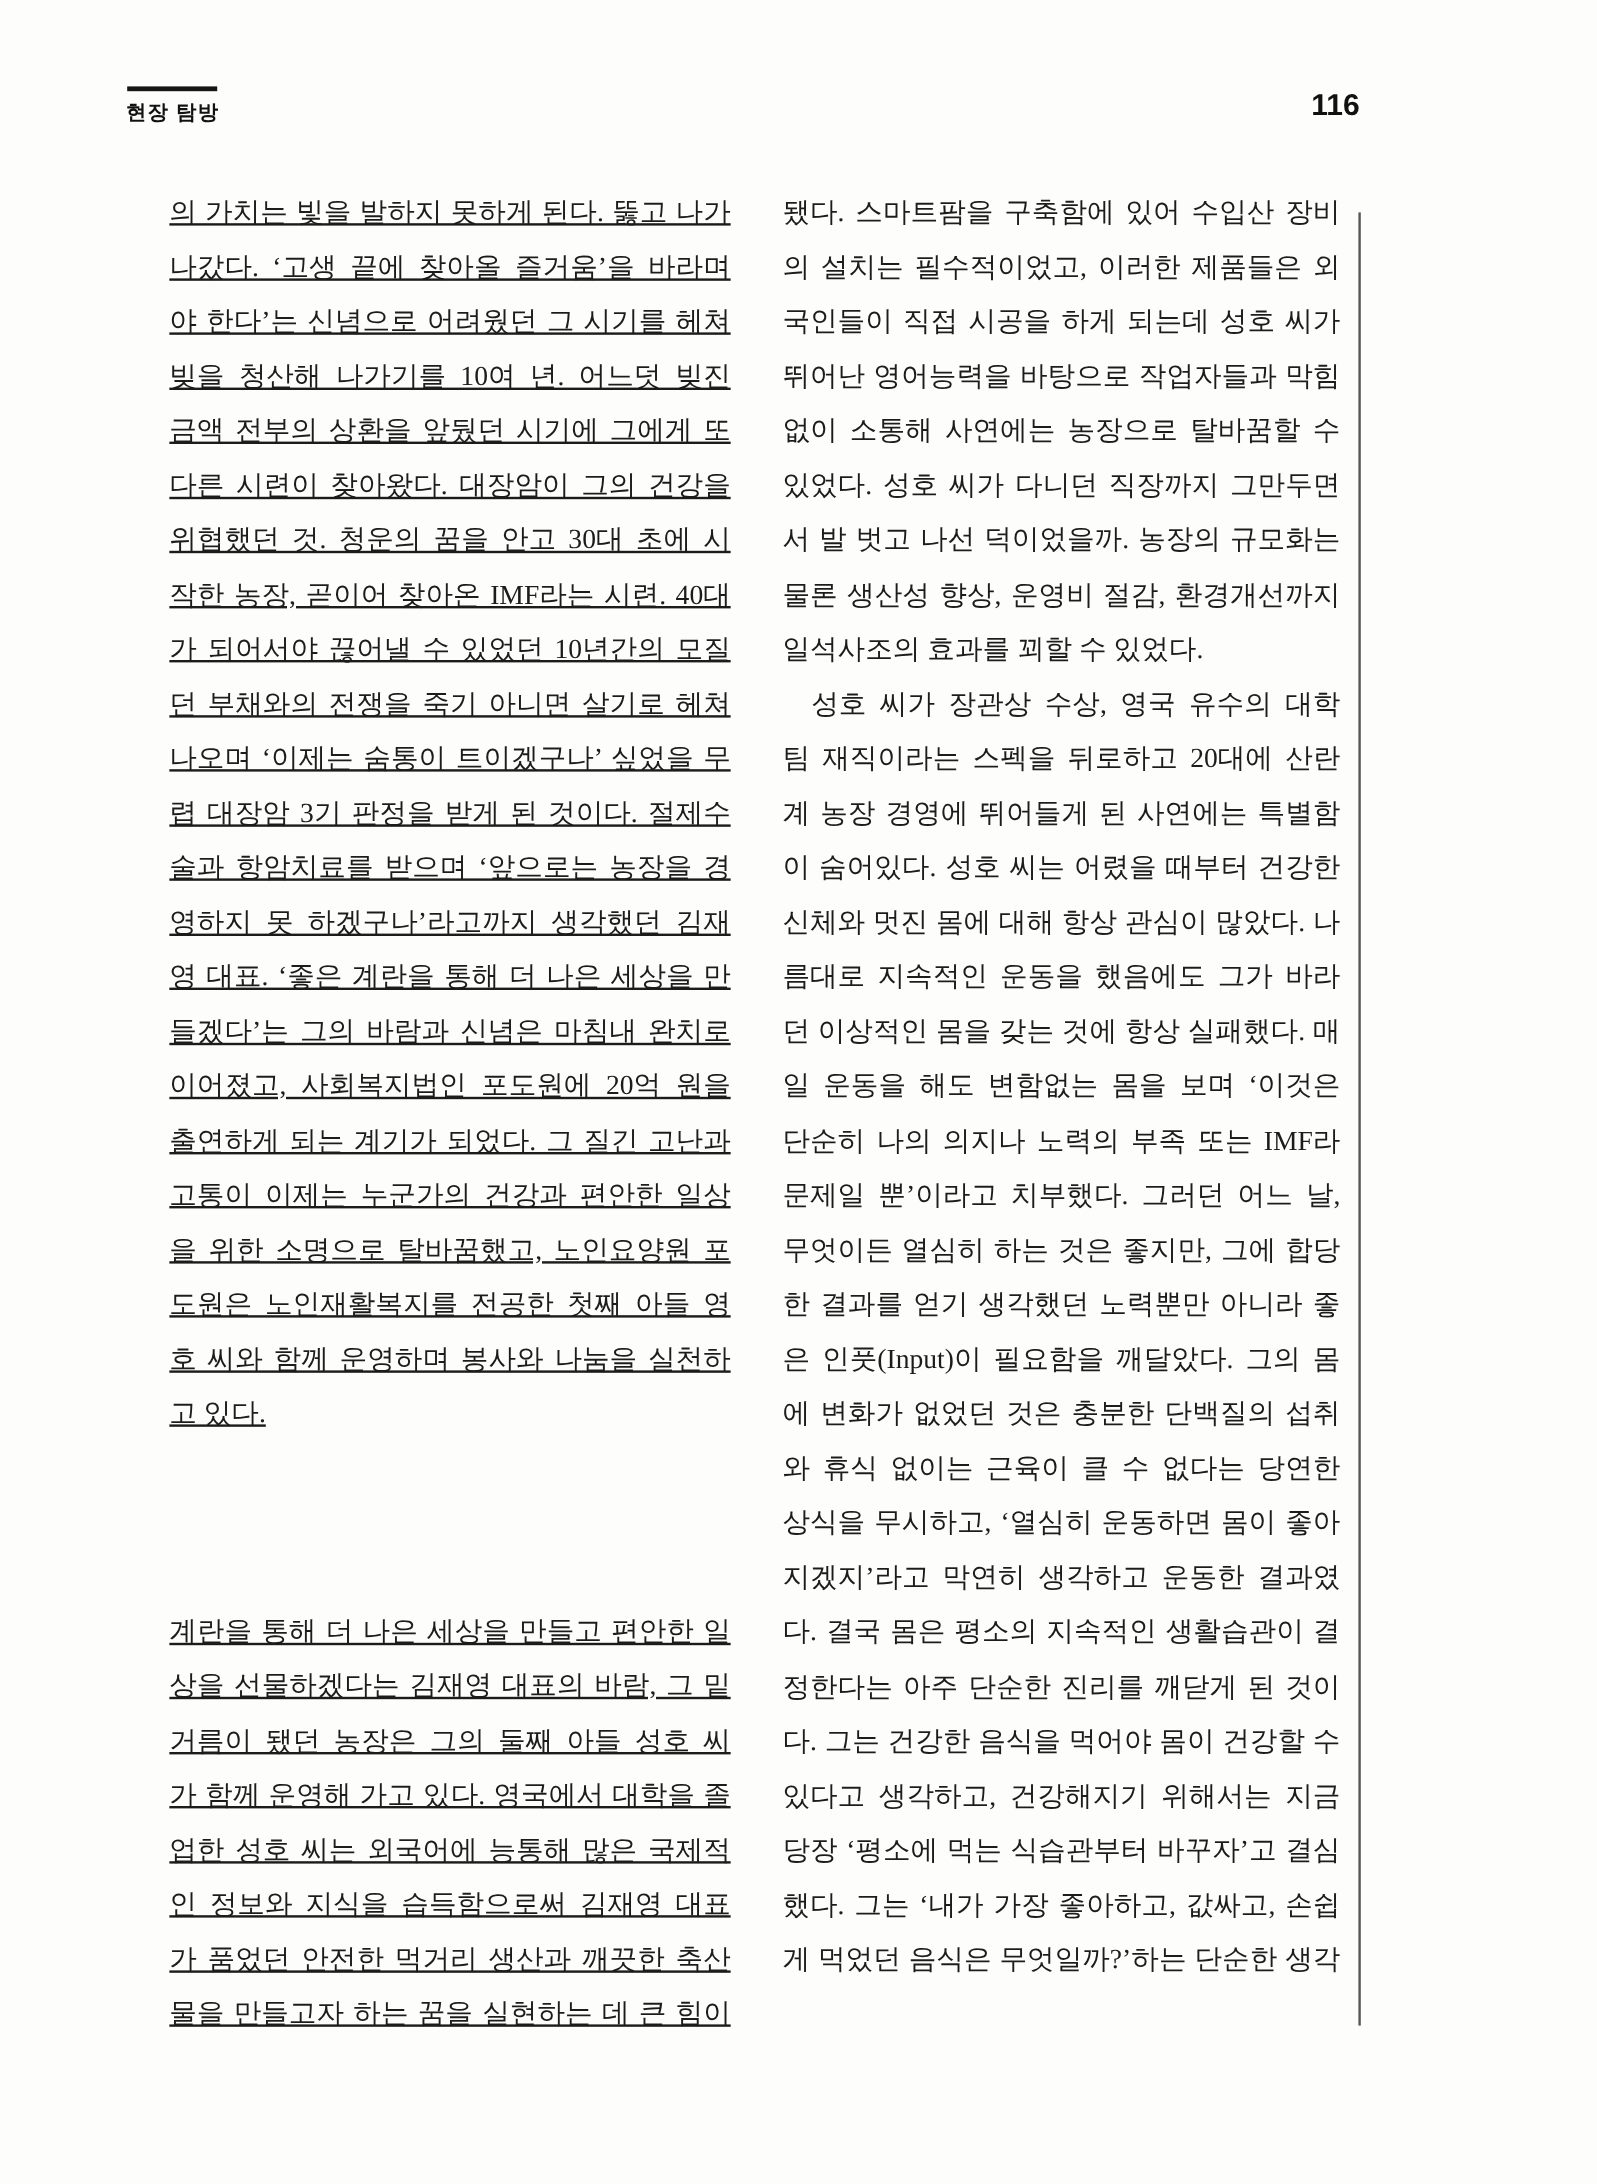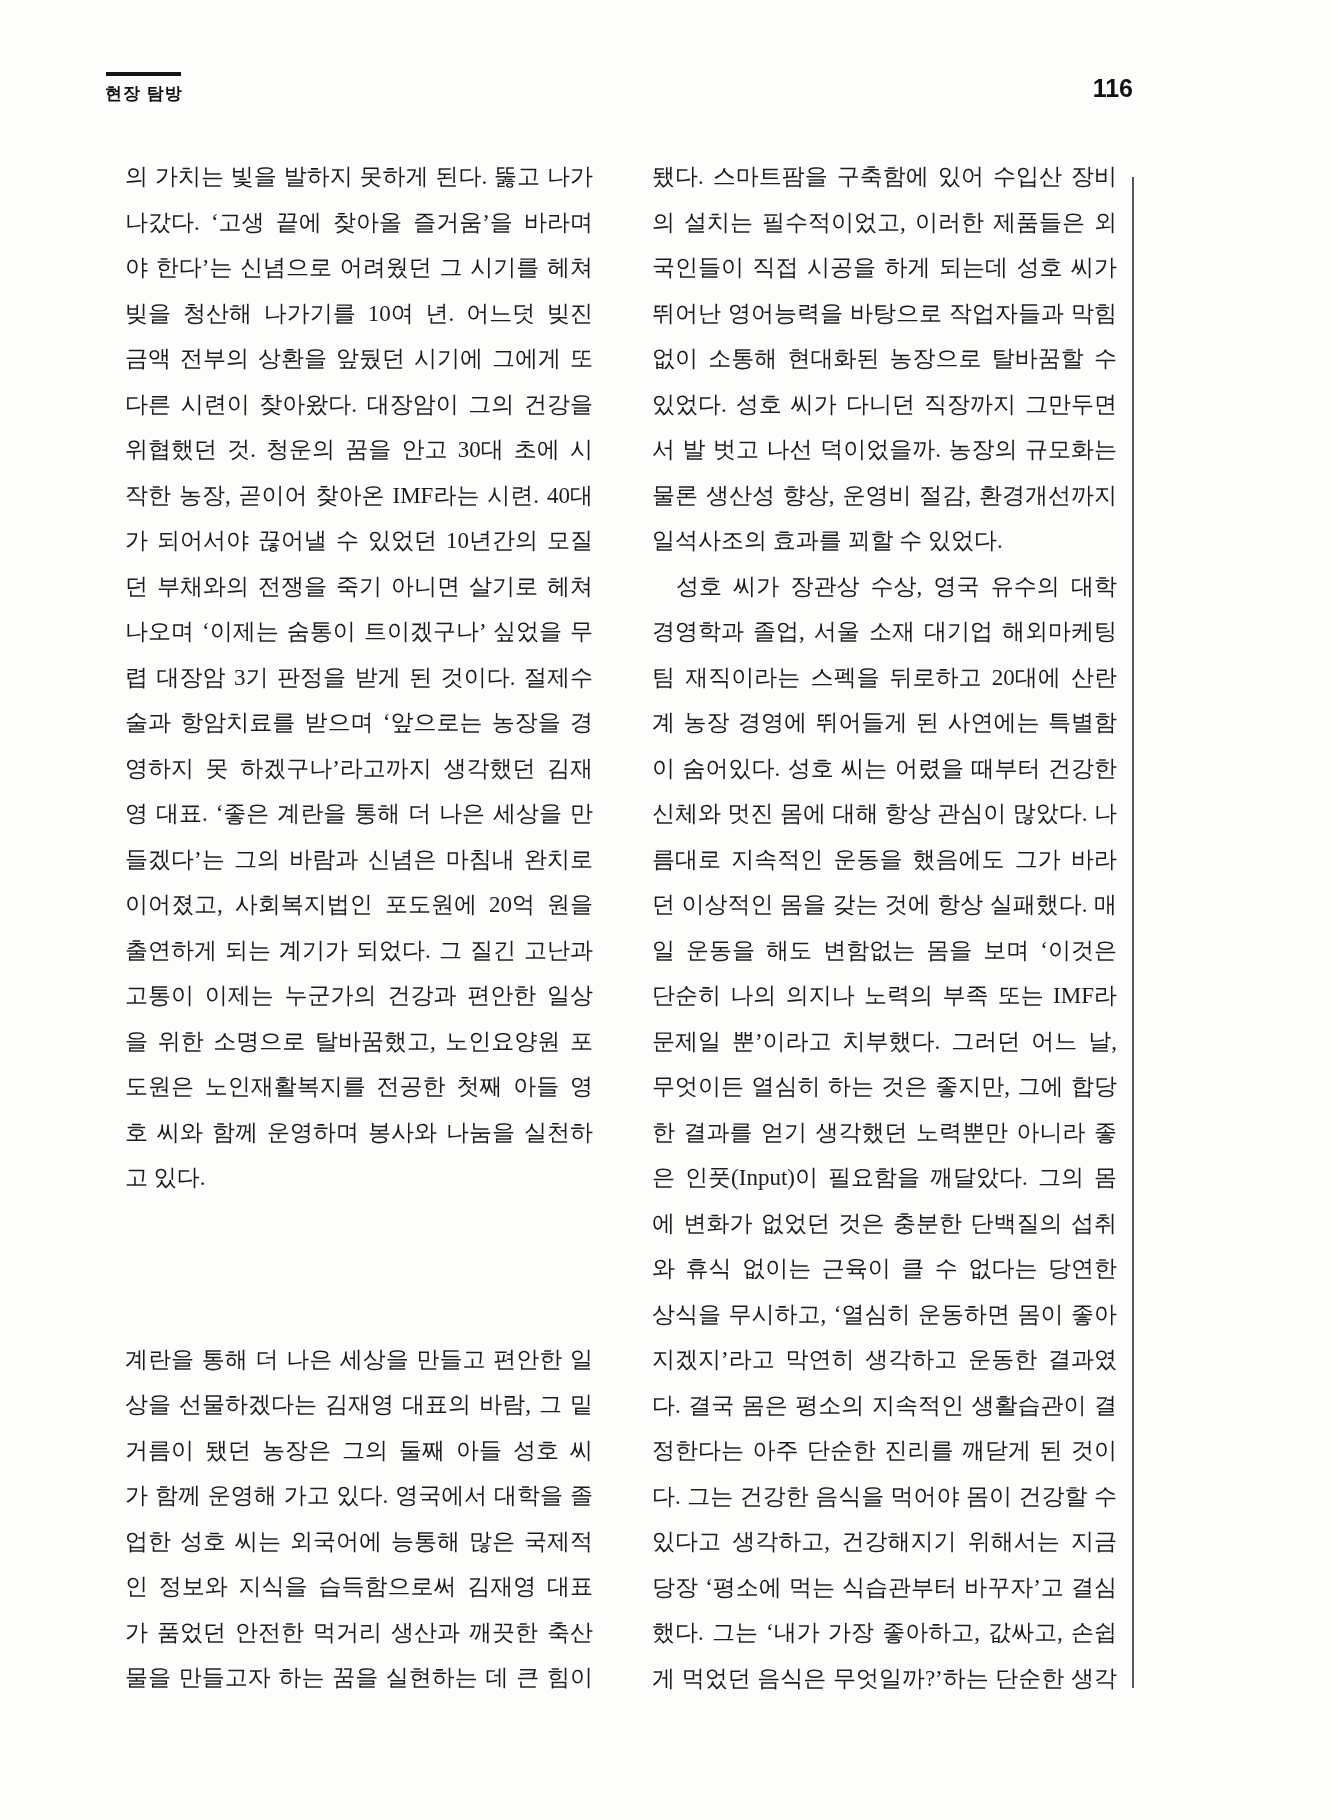--- a/index.html
+++ b/index.html
@@ -29,21 +29,21 @@
     font-family: "Liberation Sans", sans-serif;
     font-weight: bold; font-size: 25px; color: #111;
   }
 
   
   .col {
     position: absolute; top: 154px;
     font-size: 23px; line-height: 45.5px;
     letter-spacing: 0px;
   }
-  #col-left  { left: 125px; width: 468px; }
+  #col-left  { left: 141px; width: 468px; text-decoration: underline; }
   #col-right { left: 652px; width: 465px; }
 
   .para { margin: 0; }
   #col-left .para + .para { margin-top: 136px; }
 
   .line {
     height: 45.5px; overflow: hidden;
     text-align: justify;
     text-align-last: justify;
   }
@@ -100,29 +100,28 @@
         <div class="line">가 품었던 안전한 먹거리 생산과 깨끗한 축산</div>
         <div class="line">물을 만들고자 하는 꿈을 실현하는 데 큰 힘이</div>
       </div>
     </div>
   <div class="col" id="col-right">
       <div class="para">
         <div class="line">됐다. 스마트팜을 구축함에 있어 수입산 장비</div>
         <div class="line">의 설치는 필수적이었고, 이러한 제품들은 외</div>
         <div class="line">국인들이 직접 시공을 하게 되는데 성호 씨가</div>
         <div class="line">뛰어난 영어능력을 바탕으로 작업자들과 막힘</div>
-        <div class="line">없이 소통해 현대화된 농장으로 탈바꿈할 수</div>
+        <div class="line">없이 소통해 사연에는 농장으로 탈바꿈할 수</div>
         <div class="line">있었다. 성호 씨가 다니던 직장까지 그만두면</div>
         <div class="line">서 발 벗고 나선 덕이었을까. 농장의 규모화는</div>
         <div class="line">물론 생산성 향상, 운영비 절감, 환경개선까지</div>
         <div class="line end">일석사조의 효과를 꾀할 수 있었다.</div>
       </div>
       <div class="para">
         <div class="line indent">성호 씨가 장관상 수상, 영국 유수의 대학</div>
-        <div class="line">경영학과 졸업, 서울 소재 대기업 해외마케팅</div>
         <div class="line">팀 재직이라는 스펙을 뒤로하고 20대에 산란</div>
         <div class="line">계 농장 경영에 뛰어들게 된 사연에는 특별함</div>
         <div class="line">이 숨어있다. 성호 씨는 어렸을 때부터 건강한</div>
         <div class="line">신체와 멋진 몸에 대해 항상 관심이 많았다. 나</div>
         <div class="line">름대로 지속적인 운동을 했음에도 그가 바라</div>
         <div class="line">던 이상적인 몸을 갖는 것에 항상 실패했다. 매</div>
         <div class="line">일 운동을 해도 변함없는 몸을 보며 ‘이것은</div>
         <div class="line">단순히 나의 의지나 노력의 부족 또는 IMF라는</div>
         <div class="line">문제일 뿐’이라고 치부했다. 그러던 어느 날,</div>
         <div class="line">무엇이든 열심히 하는 것은 좋지만, 그에 합당</div>

